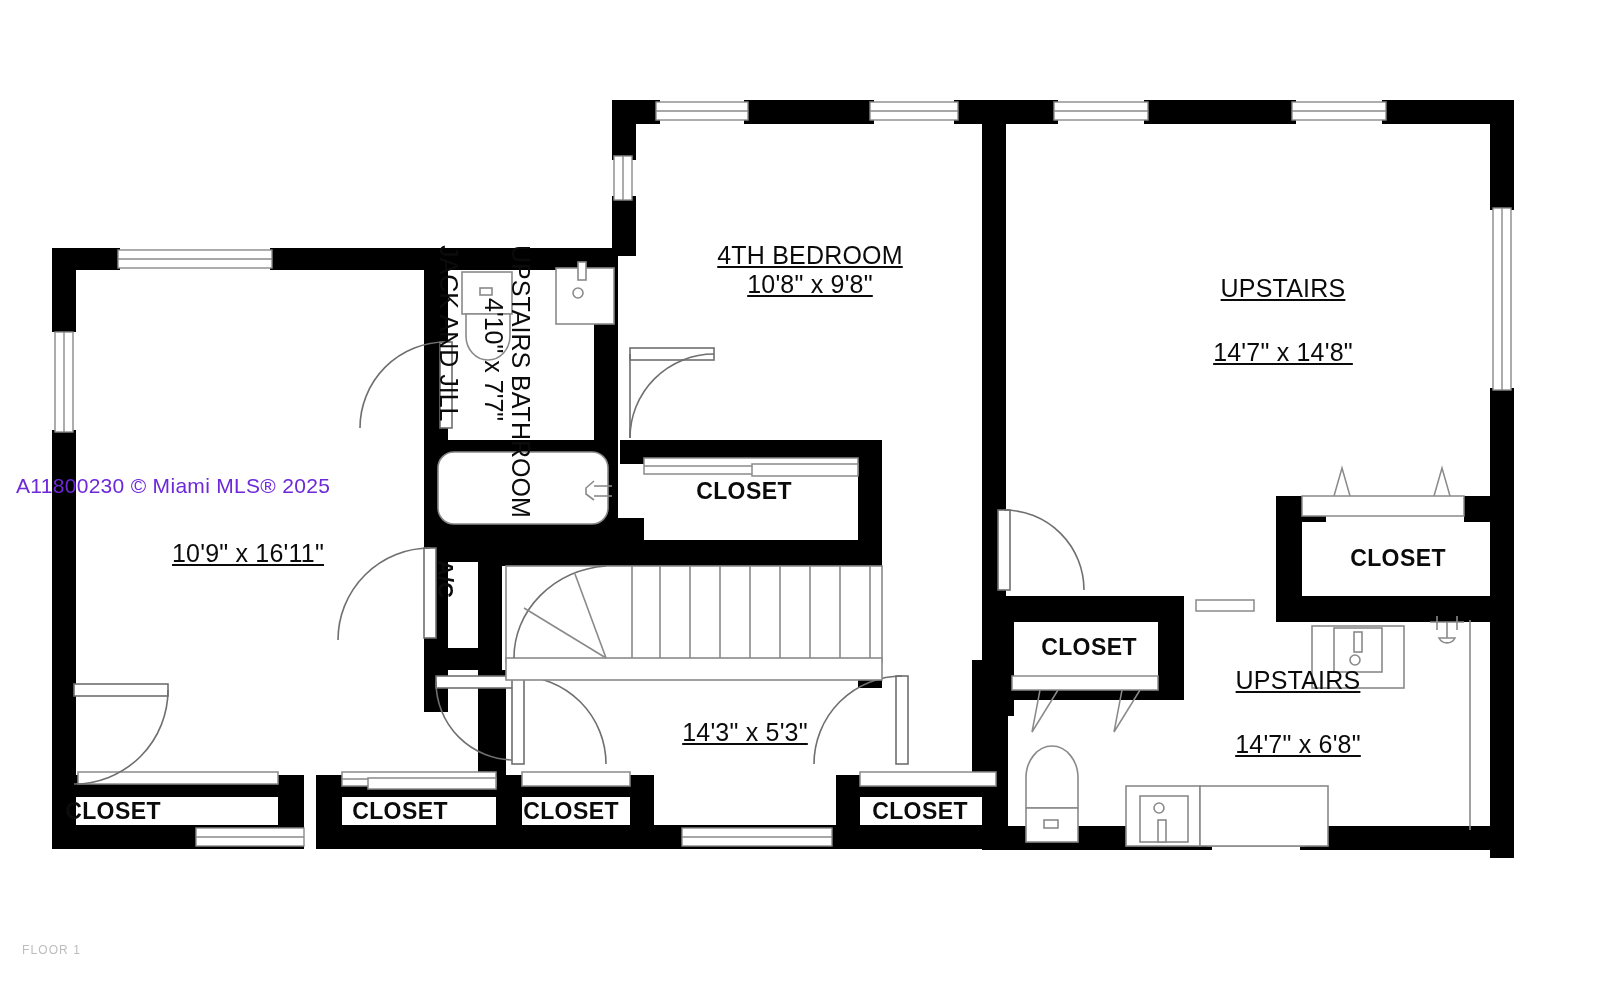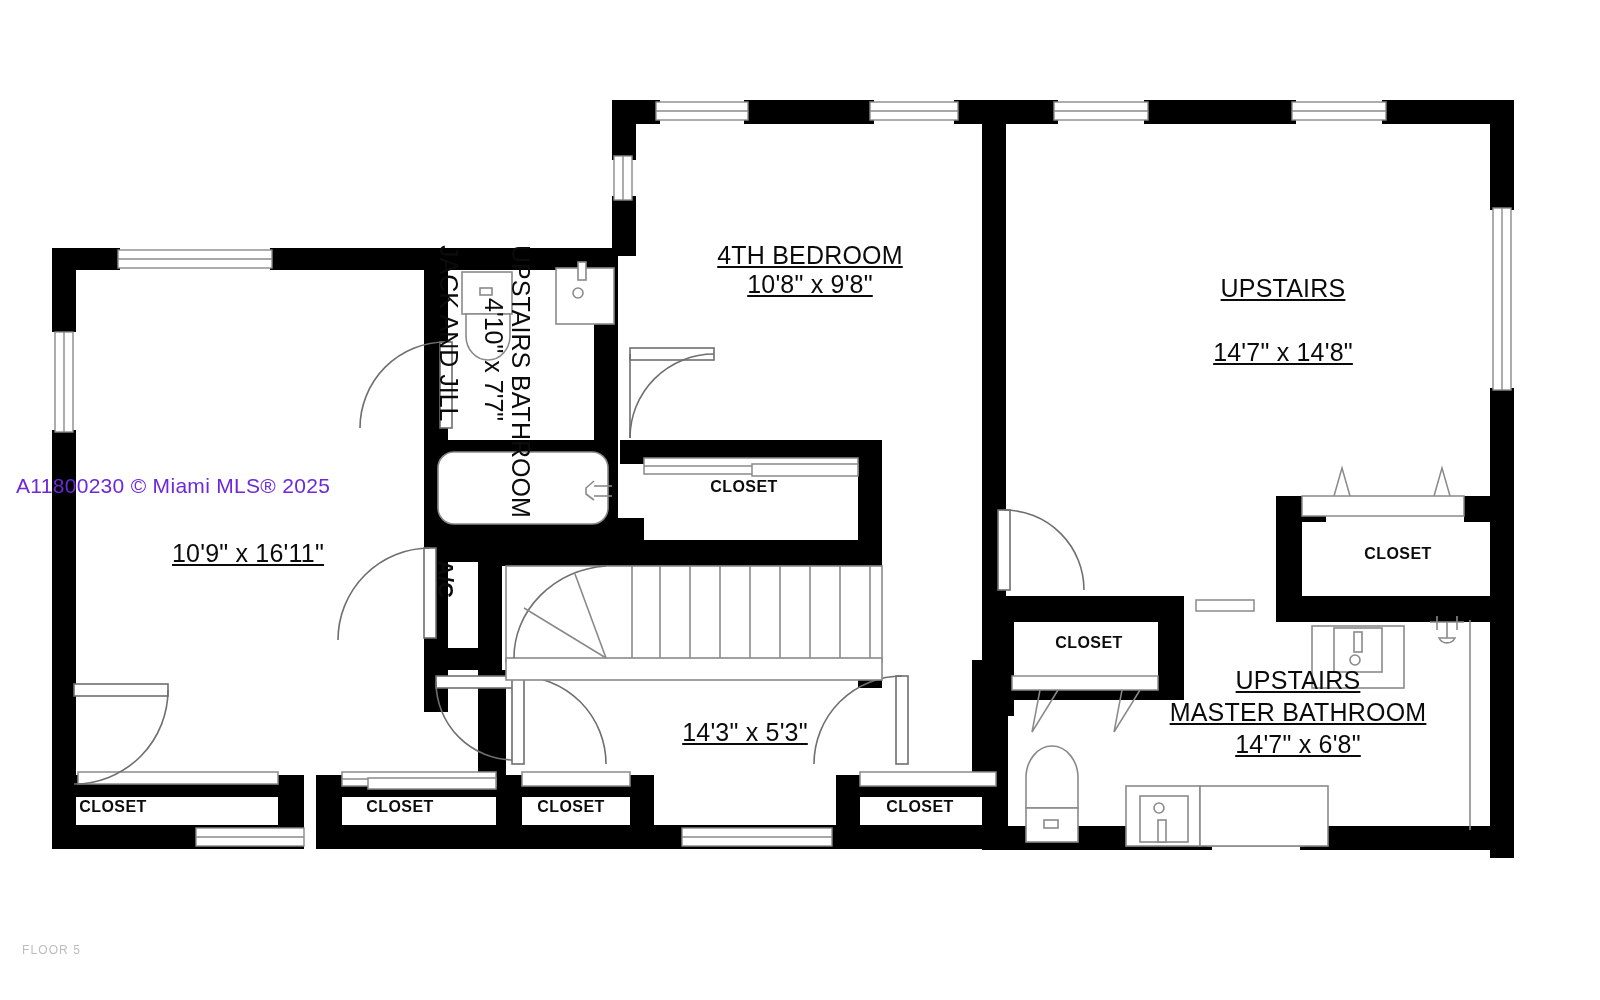--- a/index.html
+++ b/index.html
@@ -40,21 +40,21 @@
     font-size: 25px;
     font-weight: 400;
   }
   .room-dims {
     font-size: 25px;
     font-weight: 400;
   }
   .closet-lbl {
     position: absolute;
     font-family: "Liberation Sans", sans-serif;
-    font-size: 16px;
+    font-size: 23px;
     font-weight: 700;
     color: #0b0b0b;
     white-space: pre;
     letter-spacing: .4px;
     text-align: center;
   }
   .ac-lbl {
     position: absolute;
     font-family: "Liberation Sans", sans-serif;
     font-size: 22px;
@@ -353,35 +353,34 @@
 
   <div class="lbl room-dims" style="left:98px; top:539px; width:300px;">10'9" x 16'11"</div>
 
   <div class="lbl room-name" style="left:660px; top:241px; width:300px;">4TH BEDROOM</div>
   <div class="lbl room-dims" style="left:660px; top:270px; width:300px;">10'8" x 9'8"</div>
 
   <div class="lbl room-name" style="left:1123px; top:274px; width:320px;">UPSTAIRS</div>
   <div class="lbl room-dims" style="left:1123px; top:338px; width:320px;">14'7" x 14'8"</div>
 
   <div class="lbl room-name" style="left:1138px; top:666px; width:320px;">UPSTAIRS</div>
-  <div class="lbl room-name" style="left:1138px; top:698px; width:320px;">MASTER BATHROOM</div>
   <div class="lbl room-dims" style="left:1138px; top:730px; width:320px;">14'7" x 6'8"</div>
 
   <div class="lbl room-dims" style="left:605px; top:718px; width:280px;">14'3" x 5'3"</div>
 
   <div class="rot-lbl" style="left:463px; top:245px; width:300px; transform:rotate(90deg); transform-origin:0 0;">JACK AND JILL</div>
   <div class="rot-lbl" style="left:535px; top:245px; width:300px; transform:rotate(90deg); transform-origin:0 0;">UPSTAIRS BATHROOM</div>
   <div class="rot-lbl" style="left:508px; top:298px; width:240px; transform:rotate(90deg); transform-origin:0 0;">4'10" x 7'7"</div>
 
   <div class="ac-lbl" style="left:458px; top:560px; transform:rotate(90deg); transform-origin:0 0;">A/C</div>
 
   <div class="closet-lbl" style="left:644px; top:478px; width:200px;">CLOSET</div>
   <div class="closet-lbl" style="left:63px; top:798px; width:100px;">CLOSET</div>
   <div class="closet-lbl" style="left:350px; top:798px; width:100px;">CLOSET</div>
   <div class="closet-lbl" style="left:521px; top:798px; width:100px;">CLOSET</div>
   <div class="closet-lbl" style="left:870px; top:798px; width:100px;">CLOSET</div>
   <div class="closet-lbl" style="left:1039px; top:634px; width:100px;">CLOSET</div>
   <div class="closet-lbl" style="left:1348px; top:545px; width:100px;">CLOSET</div>
 
   <div class="watermark">A11800230 © Miami MLS® 2025</div>
-  <div class="floor-tag">FLOOR 5</div>
+  <div class="floor-tag">FLOOR 1</div>
 
 </div>
 
 </body></html>

